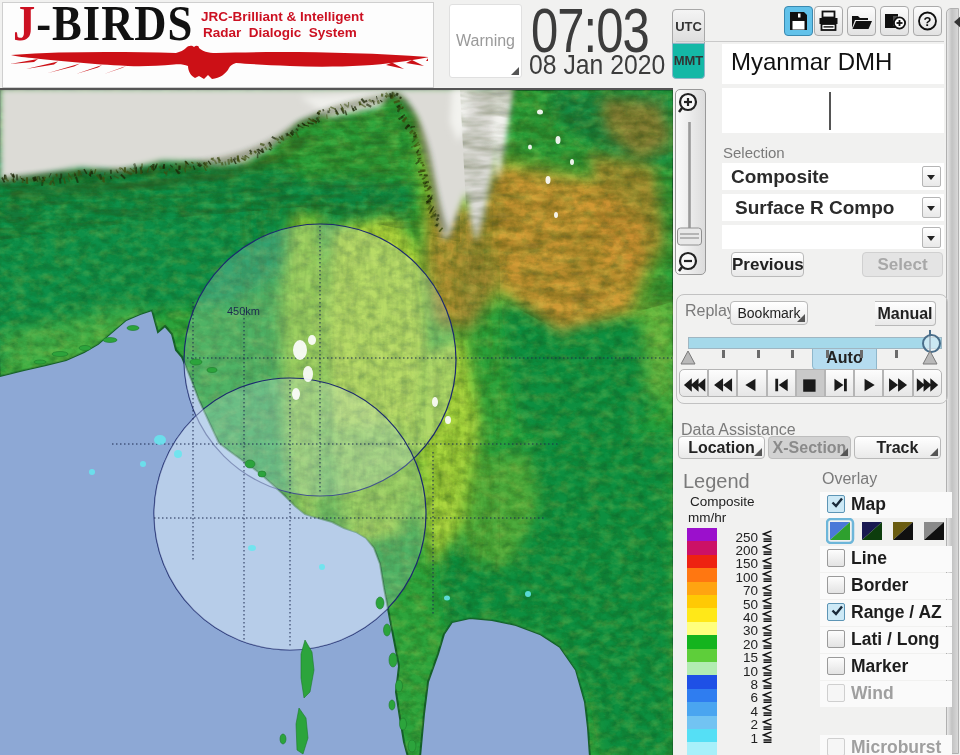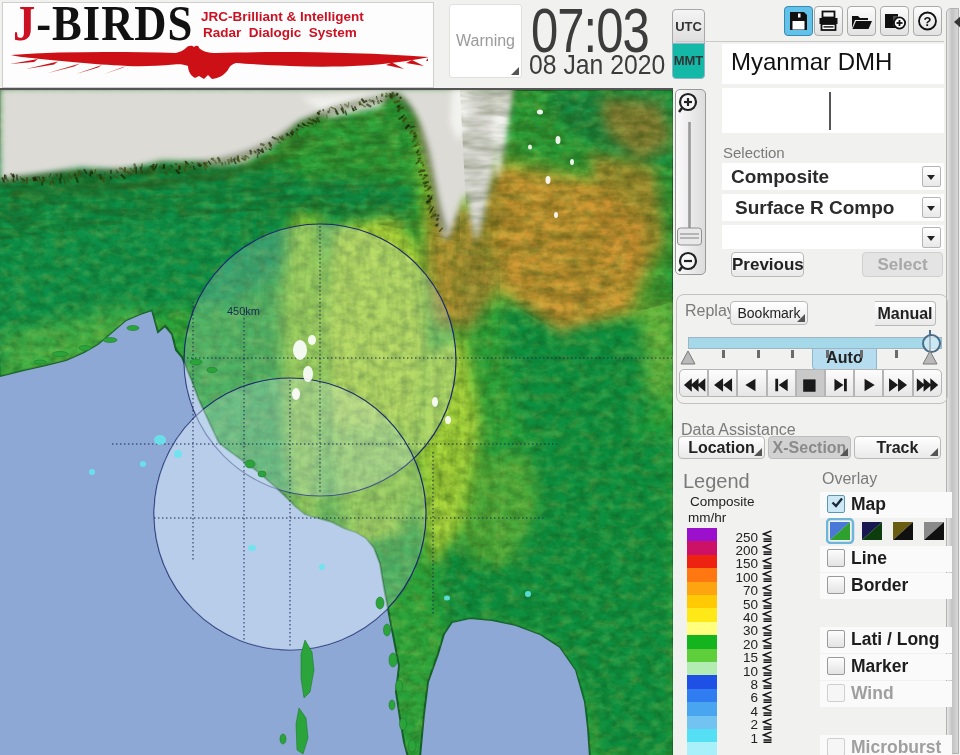--- a/index.html
+++ b/index.html
@@ -752,20 +752,28 @@
         <svg width="14" height="14" viewBox="0 0 14 14" style="position:absolute;left:2px;top:0px;">
           <path d="M2.5 6.5 L6 10 L12 2.5" stroke="#1a2a3a" stroke-width="2.4" fill="none"></path>
         </svg>
       </span>
       <span class="ovlbl">Map</span>
     </div>
     <div class="abs ovrow" style="top:573px;">
       <span class="cb"></span>
       <span class="ovlbl">Border</span>
     </div>
+    <div class="abs ovrow" style="top:600px;">
+      <span class="cb on">
+        <svg width="14" height="14" viewBox="0 0 14 14" style="position:absolute;left:2px;top:0px;">
+          <path d="M2.5 6.5 L6 10 L12 2.5" stroke="#1a2a3a" stroke-width="2.4" fill="none"></path>
+        </svg>
+      </span>
+      <span class="ovlbl">Range / AZ</span>
+    </div>
     <div class="abs ovrow" style="top:627px;">
       <span class="cb"></span>
       <span class="ovlbl">Lati / Long</span>
     </div>
     <div class="abs ovrow dis" style="top:681px;">
       <span class="cb"></span>
       <span class="ovlbl">Wind</span>
     </div>
     <div class="abs ovrow" style="top:654px;">
       <span class="cb"></span>

